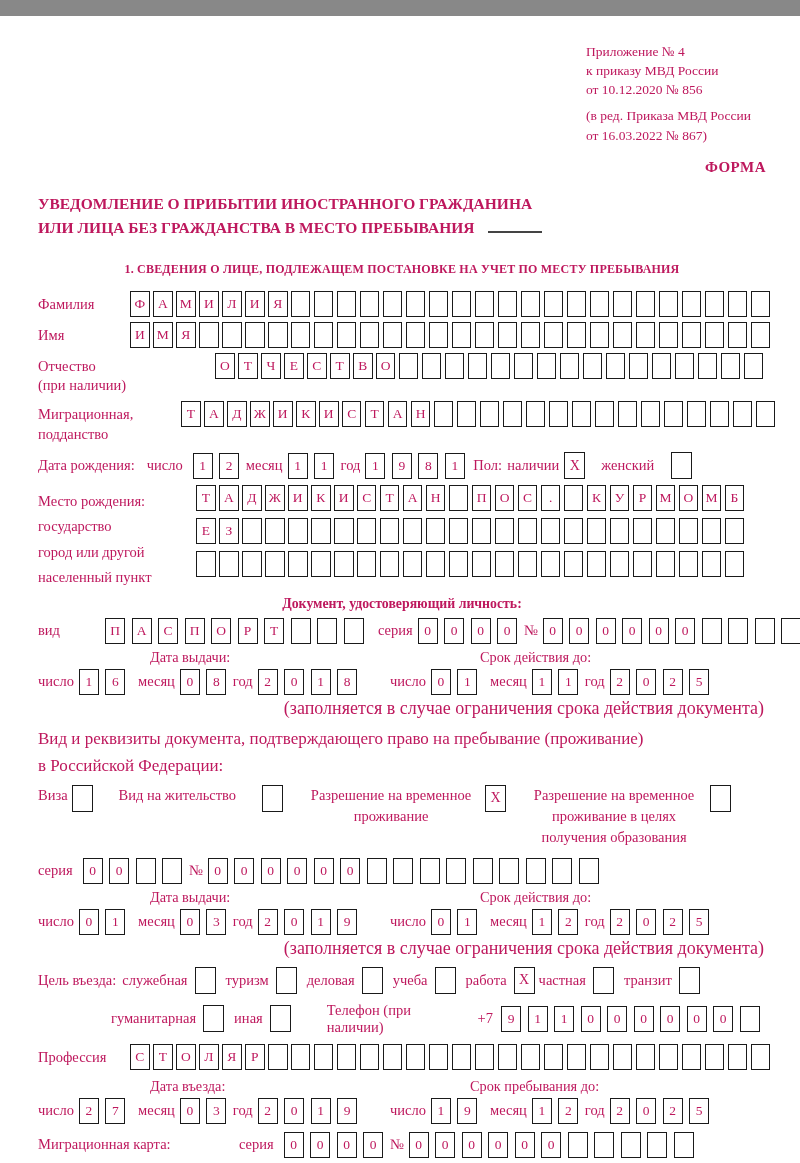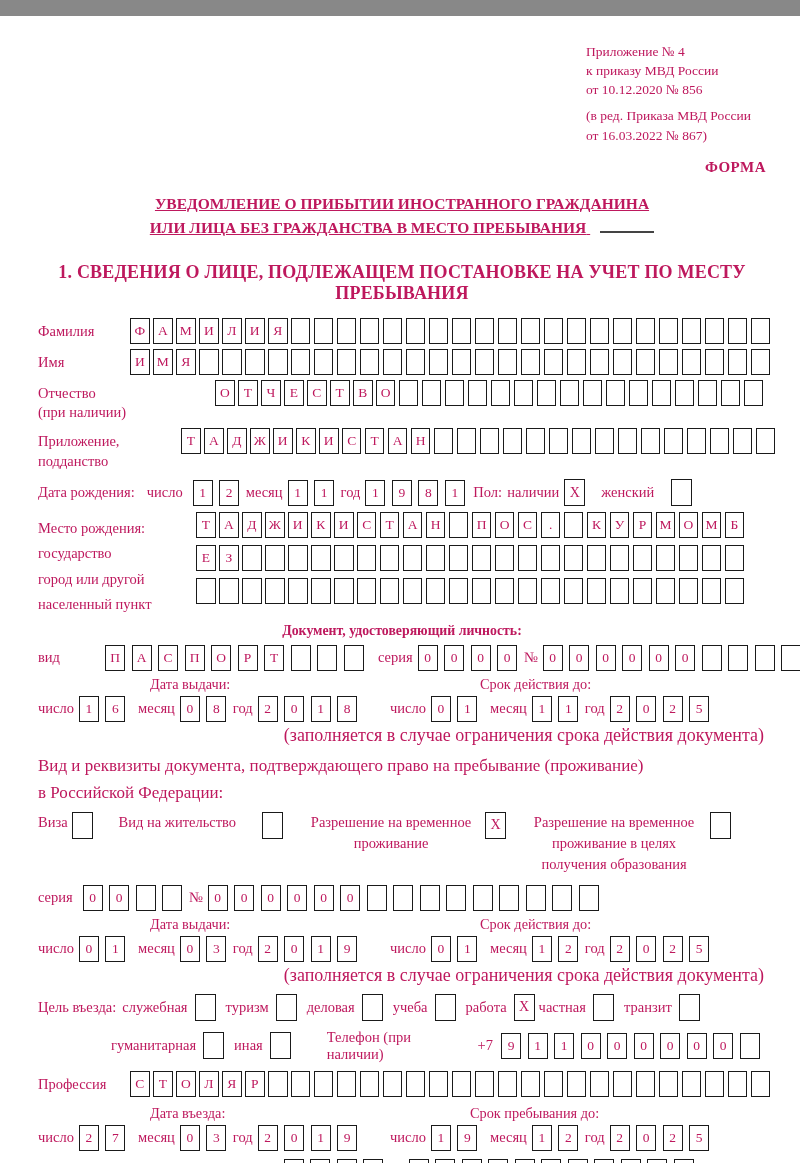--- a/index.html
+++ b/index.html
@@ -5,23 +5,23 @@
   * { box-sizing: border-box; }
   html,body { margin:0; padding:0; background:#888; }
   .page {
     width: 800px; height: 1163px; margin: 16px auto; background: #fff;
     font-family: "Liberation Serif", serif; color: #be185d;
     padding: 26px 34px 28px 38px; position: relative; overflow: hidden;
   }
   .annex { width: 190px; margin-left: 548px; font-size: 13.5px; line-height: 1.42; }
   .annex .gap { margin-top: 7px; }
   .forma { text-align: right; font-weight: bold; font-size: 15px; margin-top: 14px; letter-spacing: .5px; }
-  .title { text-align: center; font-weight: bold; font-size: 15.5px; line-height: 1.55; margin-top: 16px; text-decoration: underline; }
+  .title { font-weight: bold; font-size: 15.5px; line-height: 1.55; margin-top: 16px; }
   .blank-line { display:inline-block; width:54px; border-bottom: 2.2px solid #444; height: 12px; margin-left: 10px; }
-  .sec-heading { text-align: center; font-weight: bold; font-size: 18px; margin-top: 22px; letter-spacing: .2px; }
+  .sec-heading { text-align: center; font-weight: bold; font-size: 12px; margin-top: 22px; letter-spacing: .2px; }
 
   .frows { margin-top: 14px; font-size: 14.5px; }
   .row { display: flex; align-items: flex-start; margin-bottom: 5px; }
   .lbl { flex: none; padding-top: 4px; line-height: 1.35; }
   .cells { display: flex; flex: none; }
   .cell {
     flex: none; width: 20px; height: 26px; border: 1.7px solid #1a1a1a; margin-right: 3.4px;
     display: inline-flex; align-items: center; justify-content: center;
     font-size: 13.5px; background: #fff;
   }
@@ -167,21 +167,21 @@
           <span class="cell"></span>
           <span class="cell"></span>
           <span class="cell"></span>
           <span class="cell"></span>
           <span class="cell"></span>
         </div>
     </div>
 
     <div class="row">
       <div class="lbl" style="width:143px;">
-        <div>Приложение,</div>
+        <div>Миграционная,</div>
         <div>подданство</div>
       </div>
       <div class="cells tight">
           <span class="cell">Т</span>
           <span class="cell">А</span>
           <span class="cell">Д</span>
           <span class="cell">Ж</span>
           <span class="cell">И</span>
           <span class="cell">К</span>
           <span class="cell">И</span>

